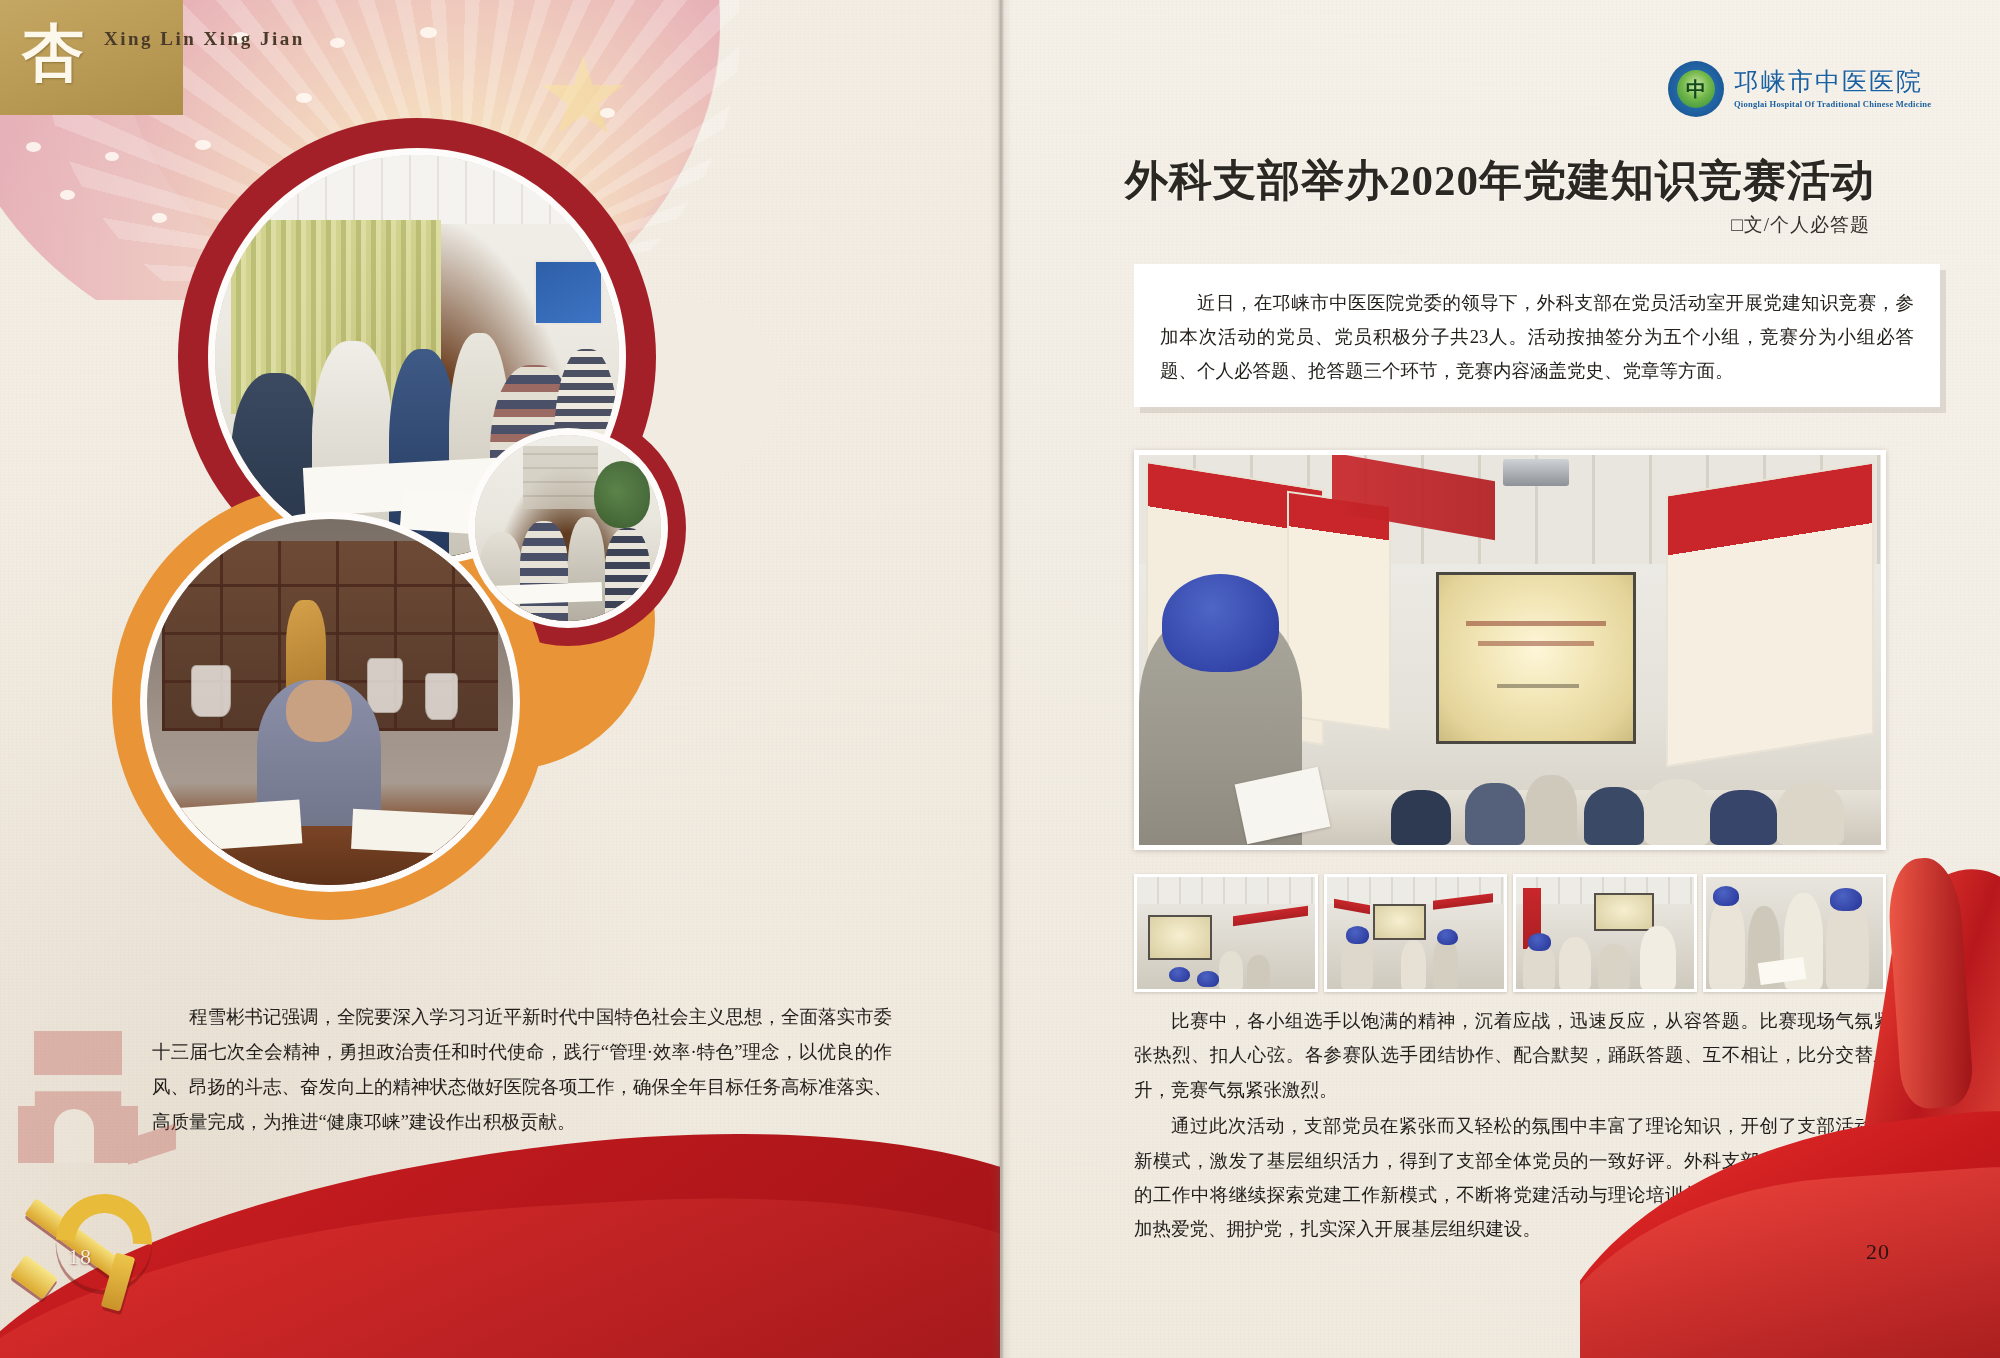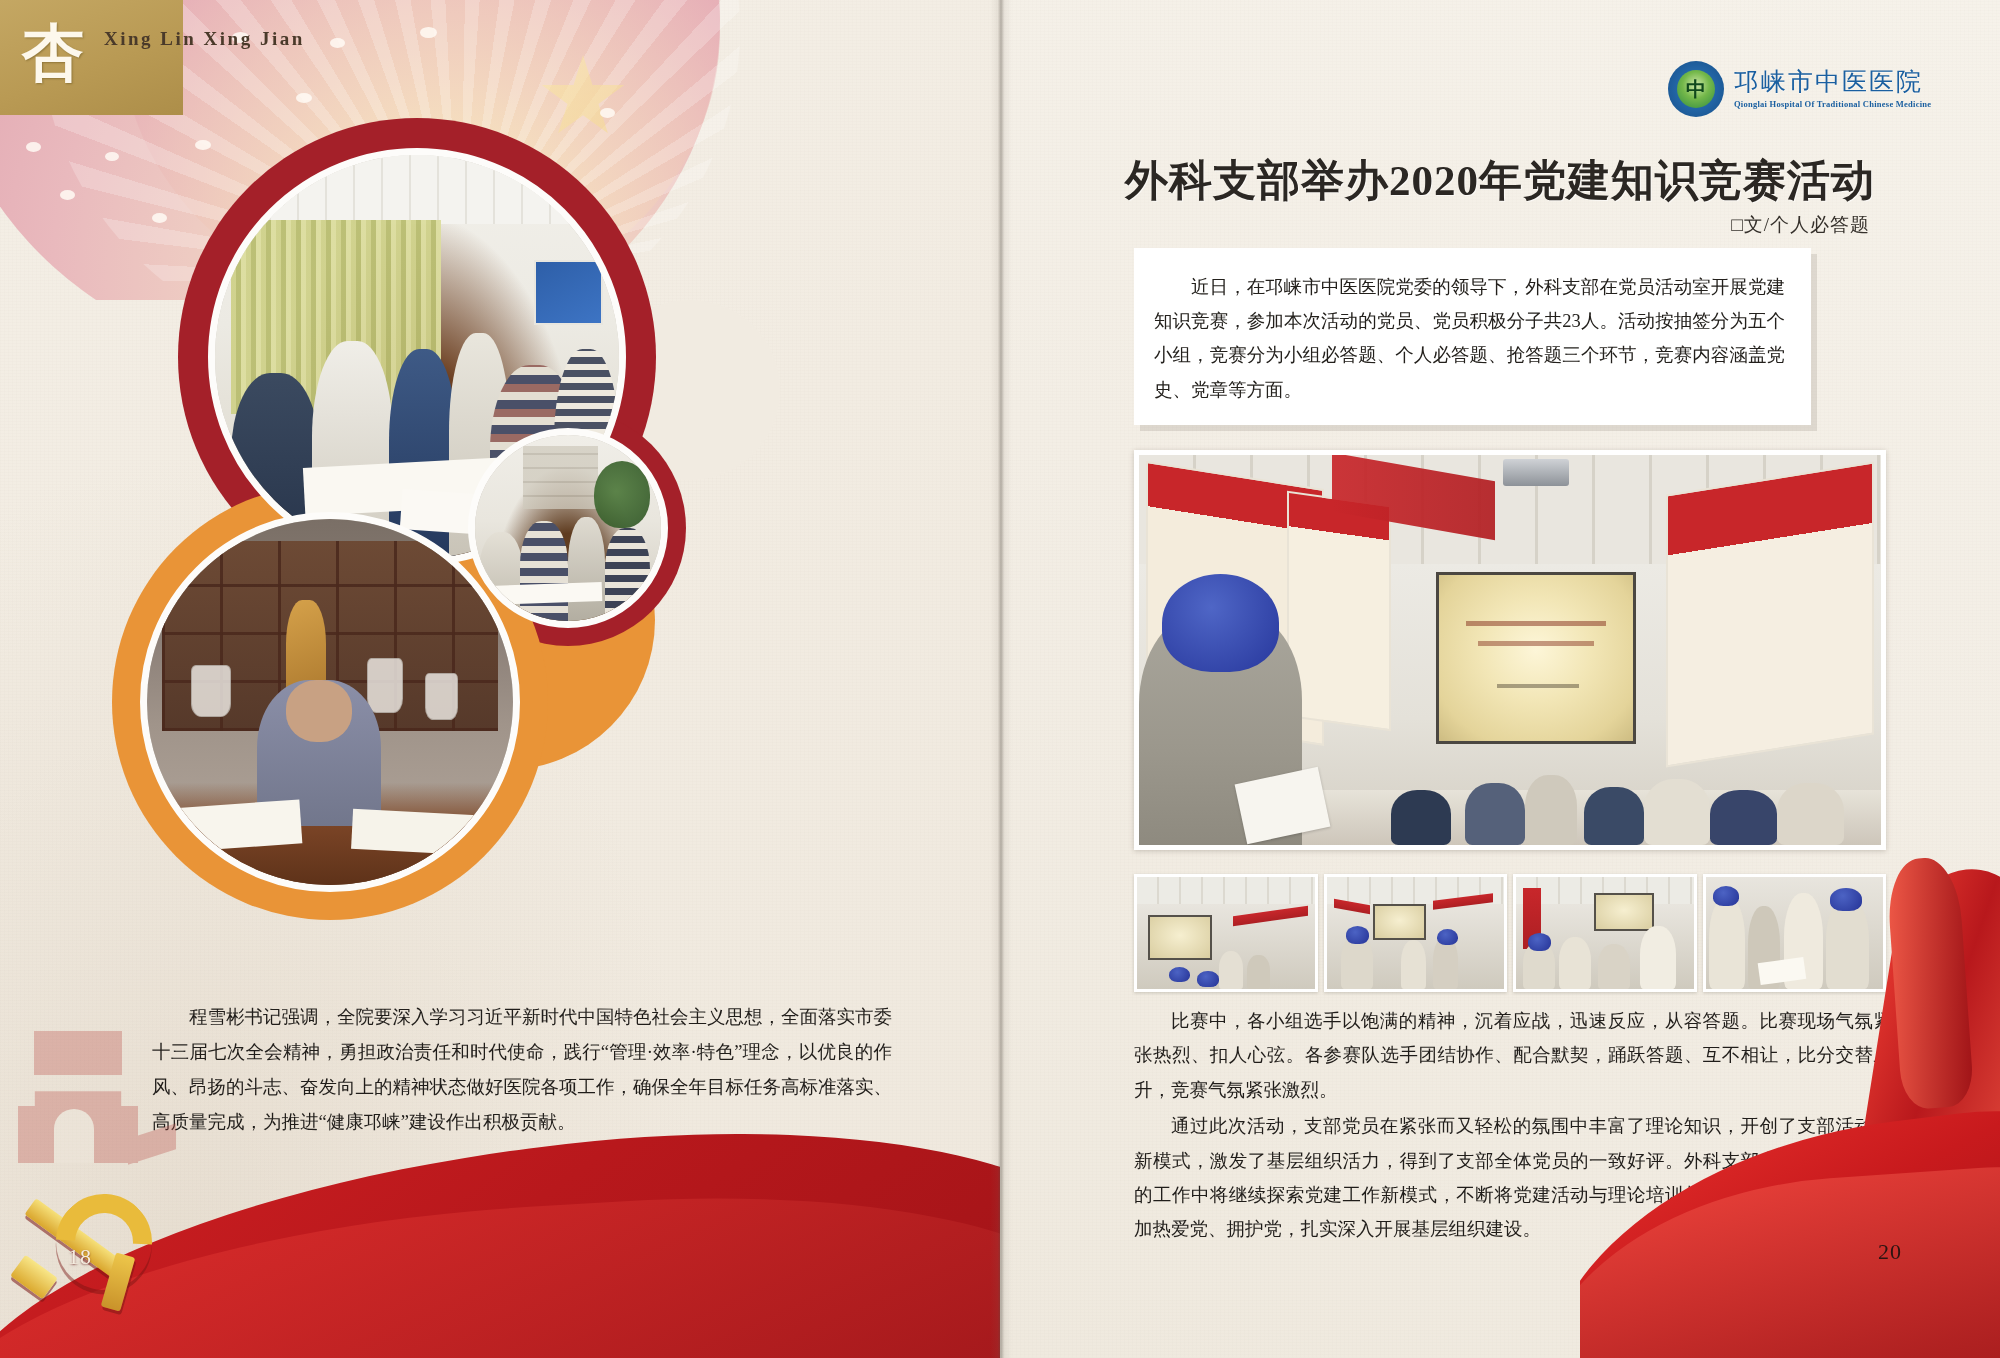--- a/index.html
+++ b/index.html
@@ -185,22 +185,22 @@
     text-align:center;font-size:43px;font-weight:700;color:#2b2723;
     font-family:"Liberation Serif","DejaVu Serif",serif;letter-spacing:1px;
     text-shadow:1px 1px 0 rgba(255,255,255,.6);
   }
   .byline{
     position:absolute;right:130px;top:212px;font-size:19px;color:#35302b;
     font-family:"Liberation Serif",serif;letter-spacing:1px;
   }
 
   .lead-box{
-    position:absolute;left:134px;top:248px;width:677px;
-    background:#ffffff;padding:22px 26px 18px 20px;
+    position:absolute;left:134px;top:264px;width:806px;
+    background:#ffffff;padding:22px 26px 18px 26px;
     box-shadow:6px 6px 0 rgba(120,112,100,.18);
   }
   .lead-box p{
     margin:0;font-size:18.5px;line-height:1.85;color:#23201c;text-align:justify;
     text-indent:2em;font-family:"Liberation Serif","DejaVu Serif",serif;
   }
 
   
   .main-photo{
     position:absolute;left:134px;top:450px;width:752px;height:400px;
@@ -356,21 +356,21 @@
   .emblem .sickle-h{
     position:absolute;left:96px;top:74px;width:20px;height:56px;
     background:linear-gradient(180deg,#edc64a,#c9922a);transform:rotate(16deg);
     border-radius:3px;box-shadow:2px 3px 0 rgba(120,20,18,.5);
   }
   .pageno{
     position:absolute;font-size:22px;color:#f5ede0;font-family:"Liberation Serif",serif;
     letter-spacing:1px;z-index:8;text-shadow:0 1px 2px rgba(90,10,10,.6);
   }
   .pageno-l{left:68px;bottom:88px;}
-  .pageno-r{right:98px;bottom:93px;color:#2c1412;text-shadow:none;text-align:right;}
+  .pageno-r{right:110px;bottom:93px;color:#2c1412;text-shadow:none;text-align:right;}
 
   .ribbon{
     position:absolute;right:0;bottom:0;width:420px;height:560px;overflow:hidden;
     pointer-events:none;
   }
   .ribbon .r-band{
     position:absolute;right:-170px;bottom:-70px;width:640px;height:300px;
     background:linear-gradient(160deg,#e8302c 0%,#c81a1d 36%,#a51317 70%,#cf2326 100%);
     border-radius:60% 30% 0 0 / 80% 40% 0 0;transform:rotate(-7deg);
   }

